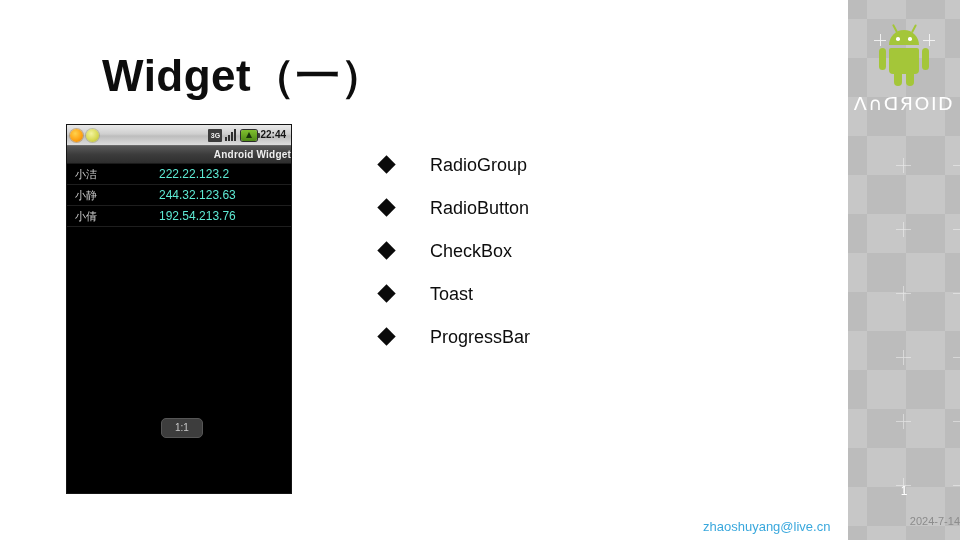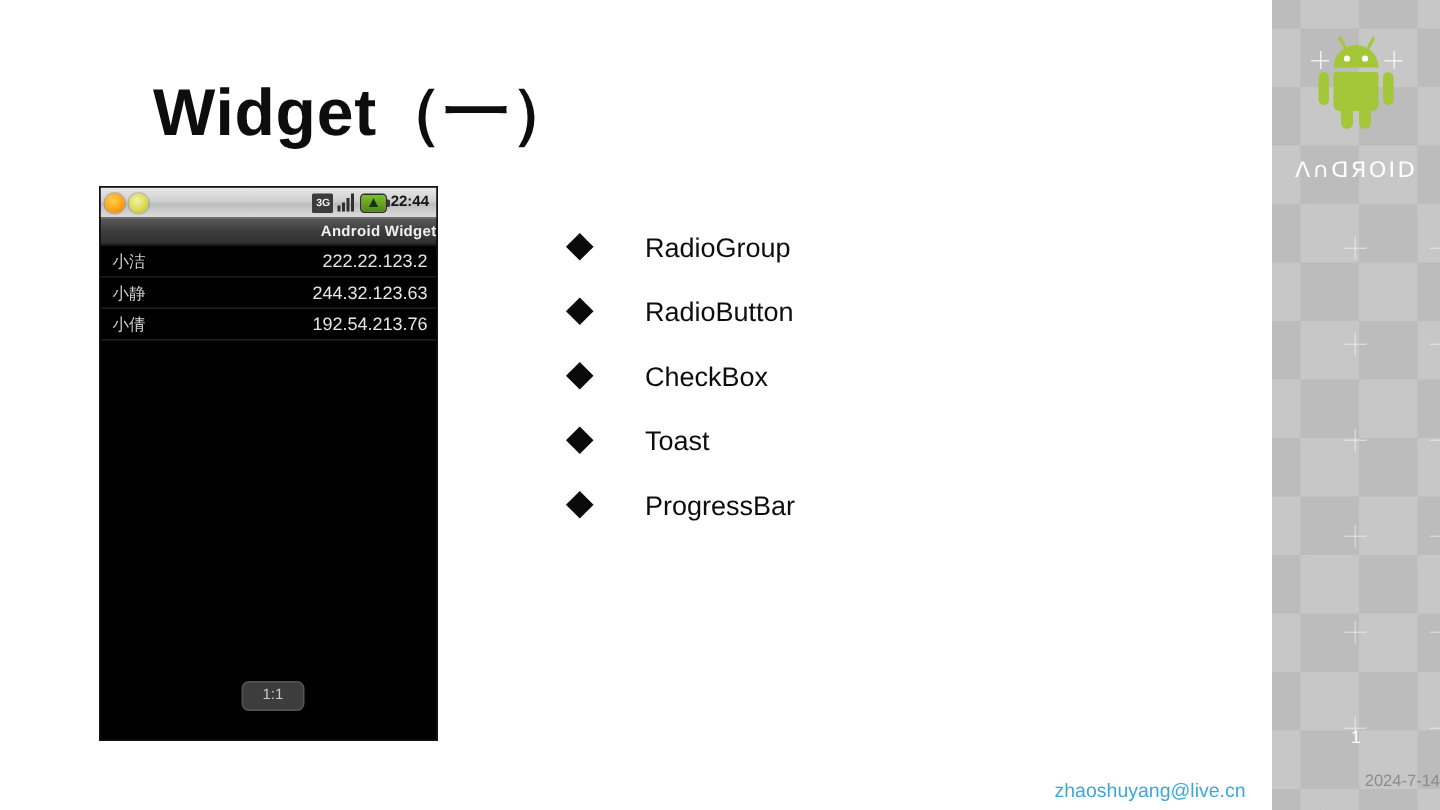--- a/index.html
+++ b/index.html
@@ -178,37 +178,36 @@
     border-bottom: 1px solid #1e1e1e;
     padding: 0 6px 0 8px;
     box-sizing: border-box;
   }
   .list-name {
     color: #cfcfcf;
     font-size: 11px;
     flex: 0 0 84px;
   }
   .list-value {
-    color: #e5e5e5;
+    color: #5eead4;
     font-size: 12px;
     flex: 1;
-    text-align: right;
+    text-align: left;
   }
   .toast {
     position: absolute;
     left: 94px;
     top: 293px;
     background: #3d3d3d;
     border: 1px solid #565656;
     border-radius: 5px;
     padding: 4px 13px;
     color: #c9c9c9;
     font-size: 10px;
     line-height: 1;
-    margin-top: 36px;
   }
 
   
   .bullets {
     position: absolute;
     left: 380px;
     top: 143px;
     width: 420px;
   }
   .bullet-item {
@@ -348,22 +347,22 @@
     opacity: 0.85;
   }
   .robot-sparkle:before, .robot-sparkle:after {
     content: "";
     position: absolute;
     background: rgba(255,255,255,0.9);
   }
   .robot-sparkle:before { left: 5.5px; top: 0; width: 1px; height: 12px; }
   .robot-sparkle:after { left: 0; top: 5.5px; width: 12px; height: 1px; }
   .wordmark {
-    margin-top: 16px;
-    font-size: 15px;
+    margin-top: 4px;
+    font-size: 19px;
     letter-spacing: 1.5px;
     color: #ffffff;
     font-family: "DejaVu Sans", sans-serif;
     transform: scaleY(0.95);
   }
   .page-number {
     position: absolute;
     left: 0;
     right: 0;
     bottom: 42px;

